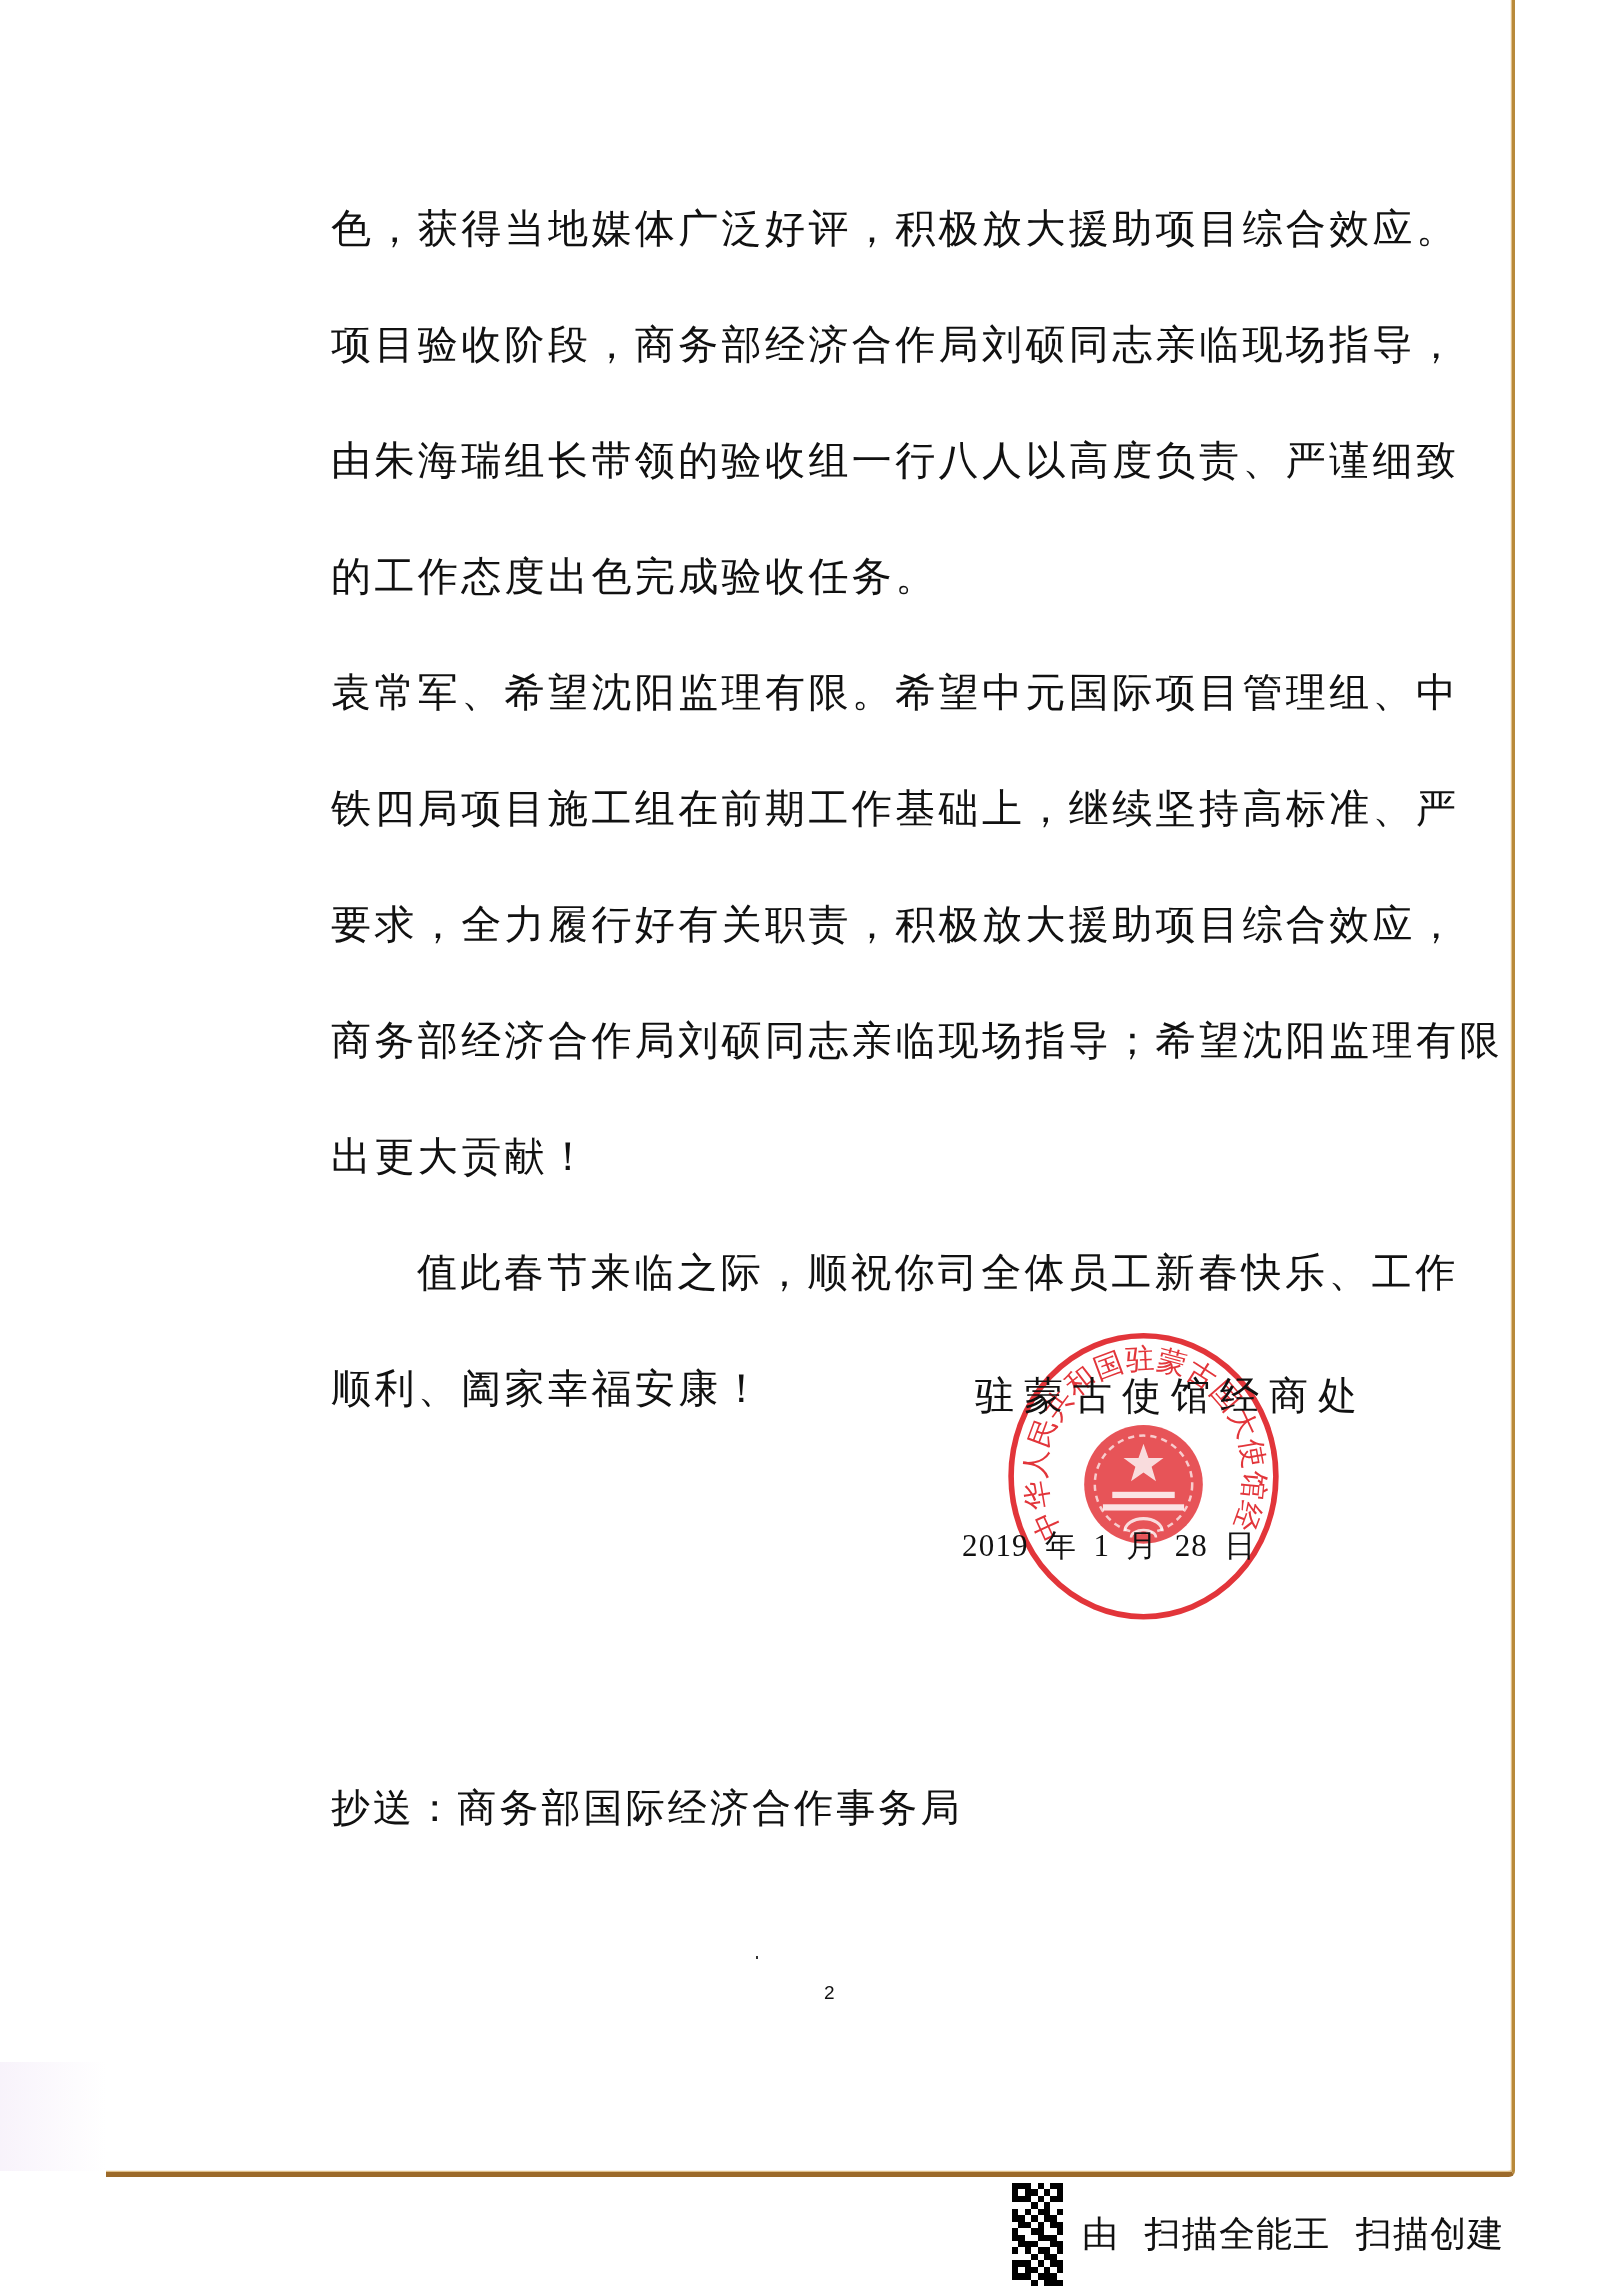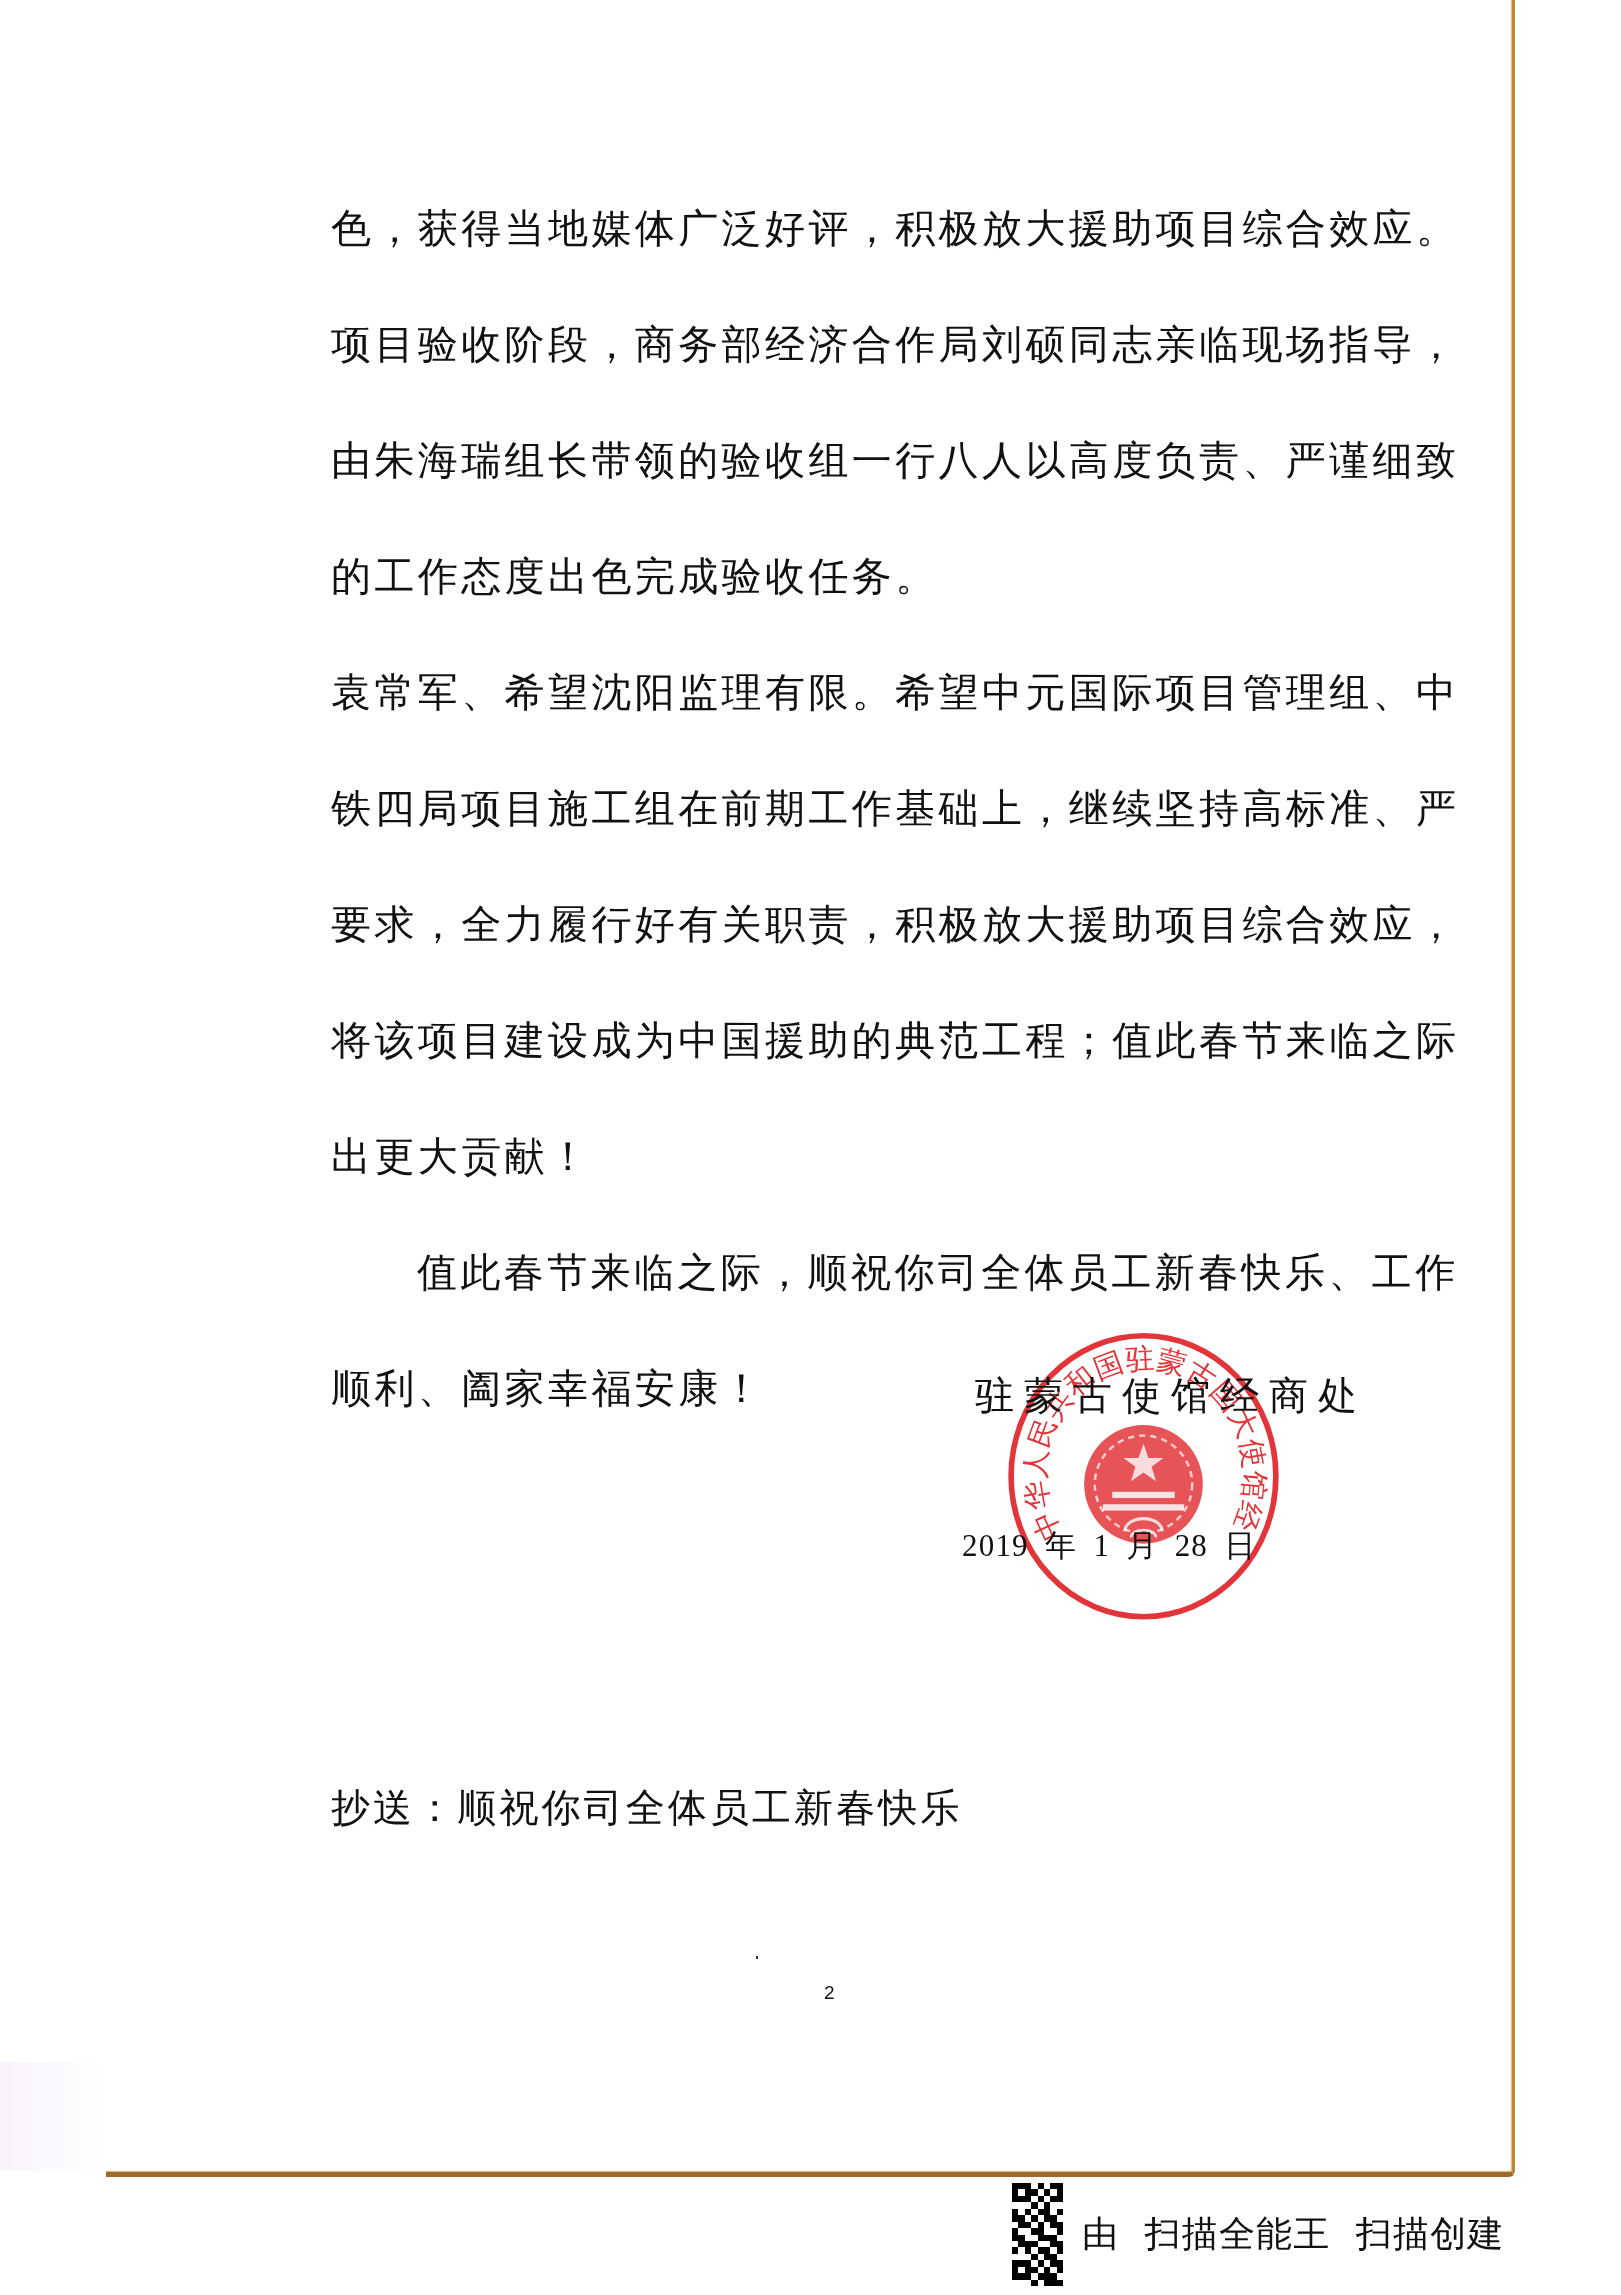--- a/index.html
+++ b/index.html
@@ -141,21 +141,21 @@
 <div class="body-text">
 
   <div class="line">色，获得当地媒体广泛好评，积极放大援助项目综合效应。</div>
   <div class="line">项目验收阶段，商务部经济合作局刘硕同志亲临现场指导，</div>
   <div class="line">由朱海瑞组长带领的验收组一行八人以高度负责、严谨细致</div>
   <div class="line">的工作态度出色完成验收任务。</div>
 
   <div class="line">袁常军、希望沈阳监理有限。希望中元国际项目管理组、中</div>
   <div class="line">铁四局项目施工组在前期工作基础上，继续坚持高标准、严</div>
   <div class="line">要求，全力履行好有关职责，积极放大援助项目综合效应，</div>
-  <div class="line">将该项目建设成为中国援助的典范工程；值此春节来临之际</div>
+  <div class="line">商务部经济合作局刘硕同志亲临现场指导；希望沈阳监理有限</div>
   <div class="line">出更大贡献！</div>
 
   <div class="line indent">值此春节来临之际，顺祝你司全体员工新春快乐、工作</div>
   <div class="line">顺利、阖家幸福安康！</div>
 </div>
 
 <svg class="seal" viewBox="0 0 450 475">
   <defs>
     <path id="sealArc" d="M 95 330 A 160 170 0 1 1 360 330"></path>
   </defs>
@@ -172,21 +172,21 @@
   <path d="M 195 325 A 30 20 0 0 1 255 325" fill="none" stroke="#fff" stroke-width="5" opacity="0.8"></path>
   <path d="M 205 335 A 20 12 0 0 1 245 335" fill="none" stroke="#fff" stroke-width="4" opacity="0.8"></path>
 </svg>
 
 <div class="signature">驻蒙古使馆经商处</div>
 
 <div class="date">
   <span>2019</span><span>年</span><span>1</span><span>月</span><span>28</span><span>日</span>
 </div>
 
-<div class="cc-line">抄送：顺祝你司全体员工新春快乐</div>
+<div class="cc-line">抄送：商务部国际经济合作事务局</div>
 
 <div class="speck"></div>
 <div class="page-number">2</div>
 
 <div class="footer">
   <div class="qr">
     <div></div>
       <div></div>
       <div></div>
       <div class="w"></div>

